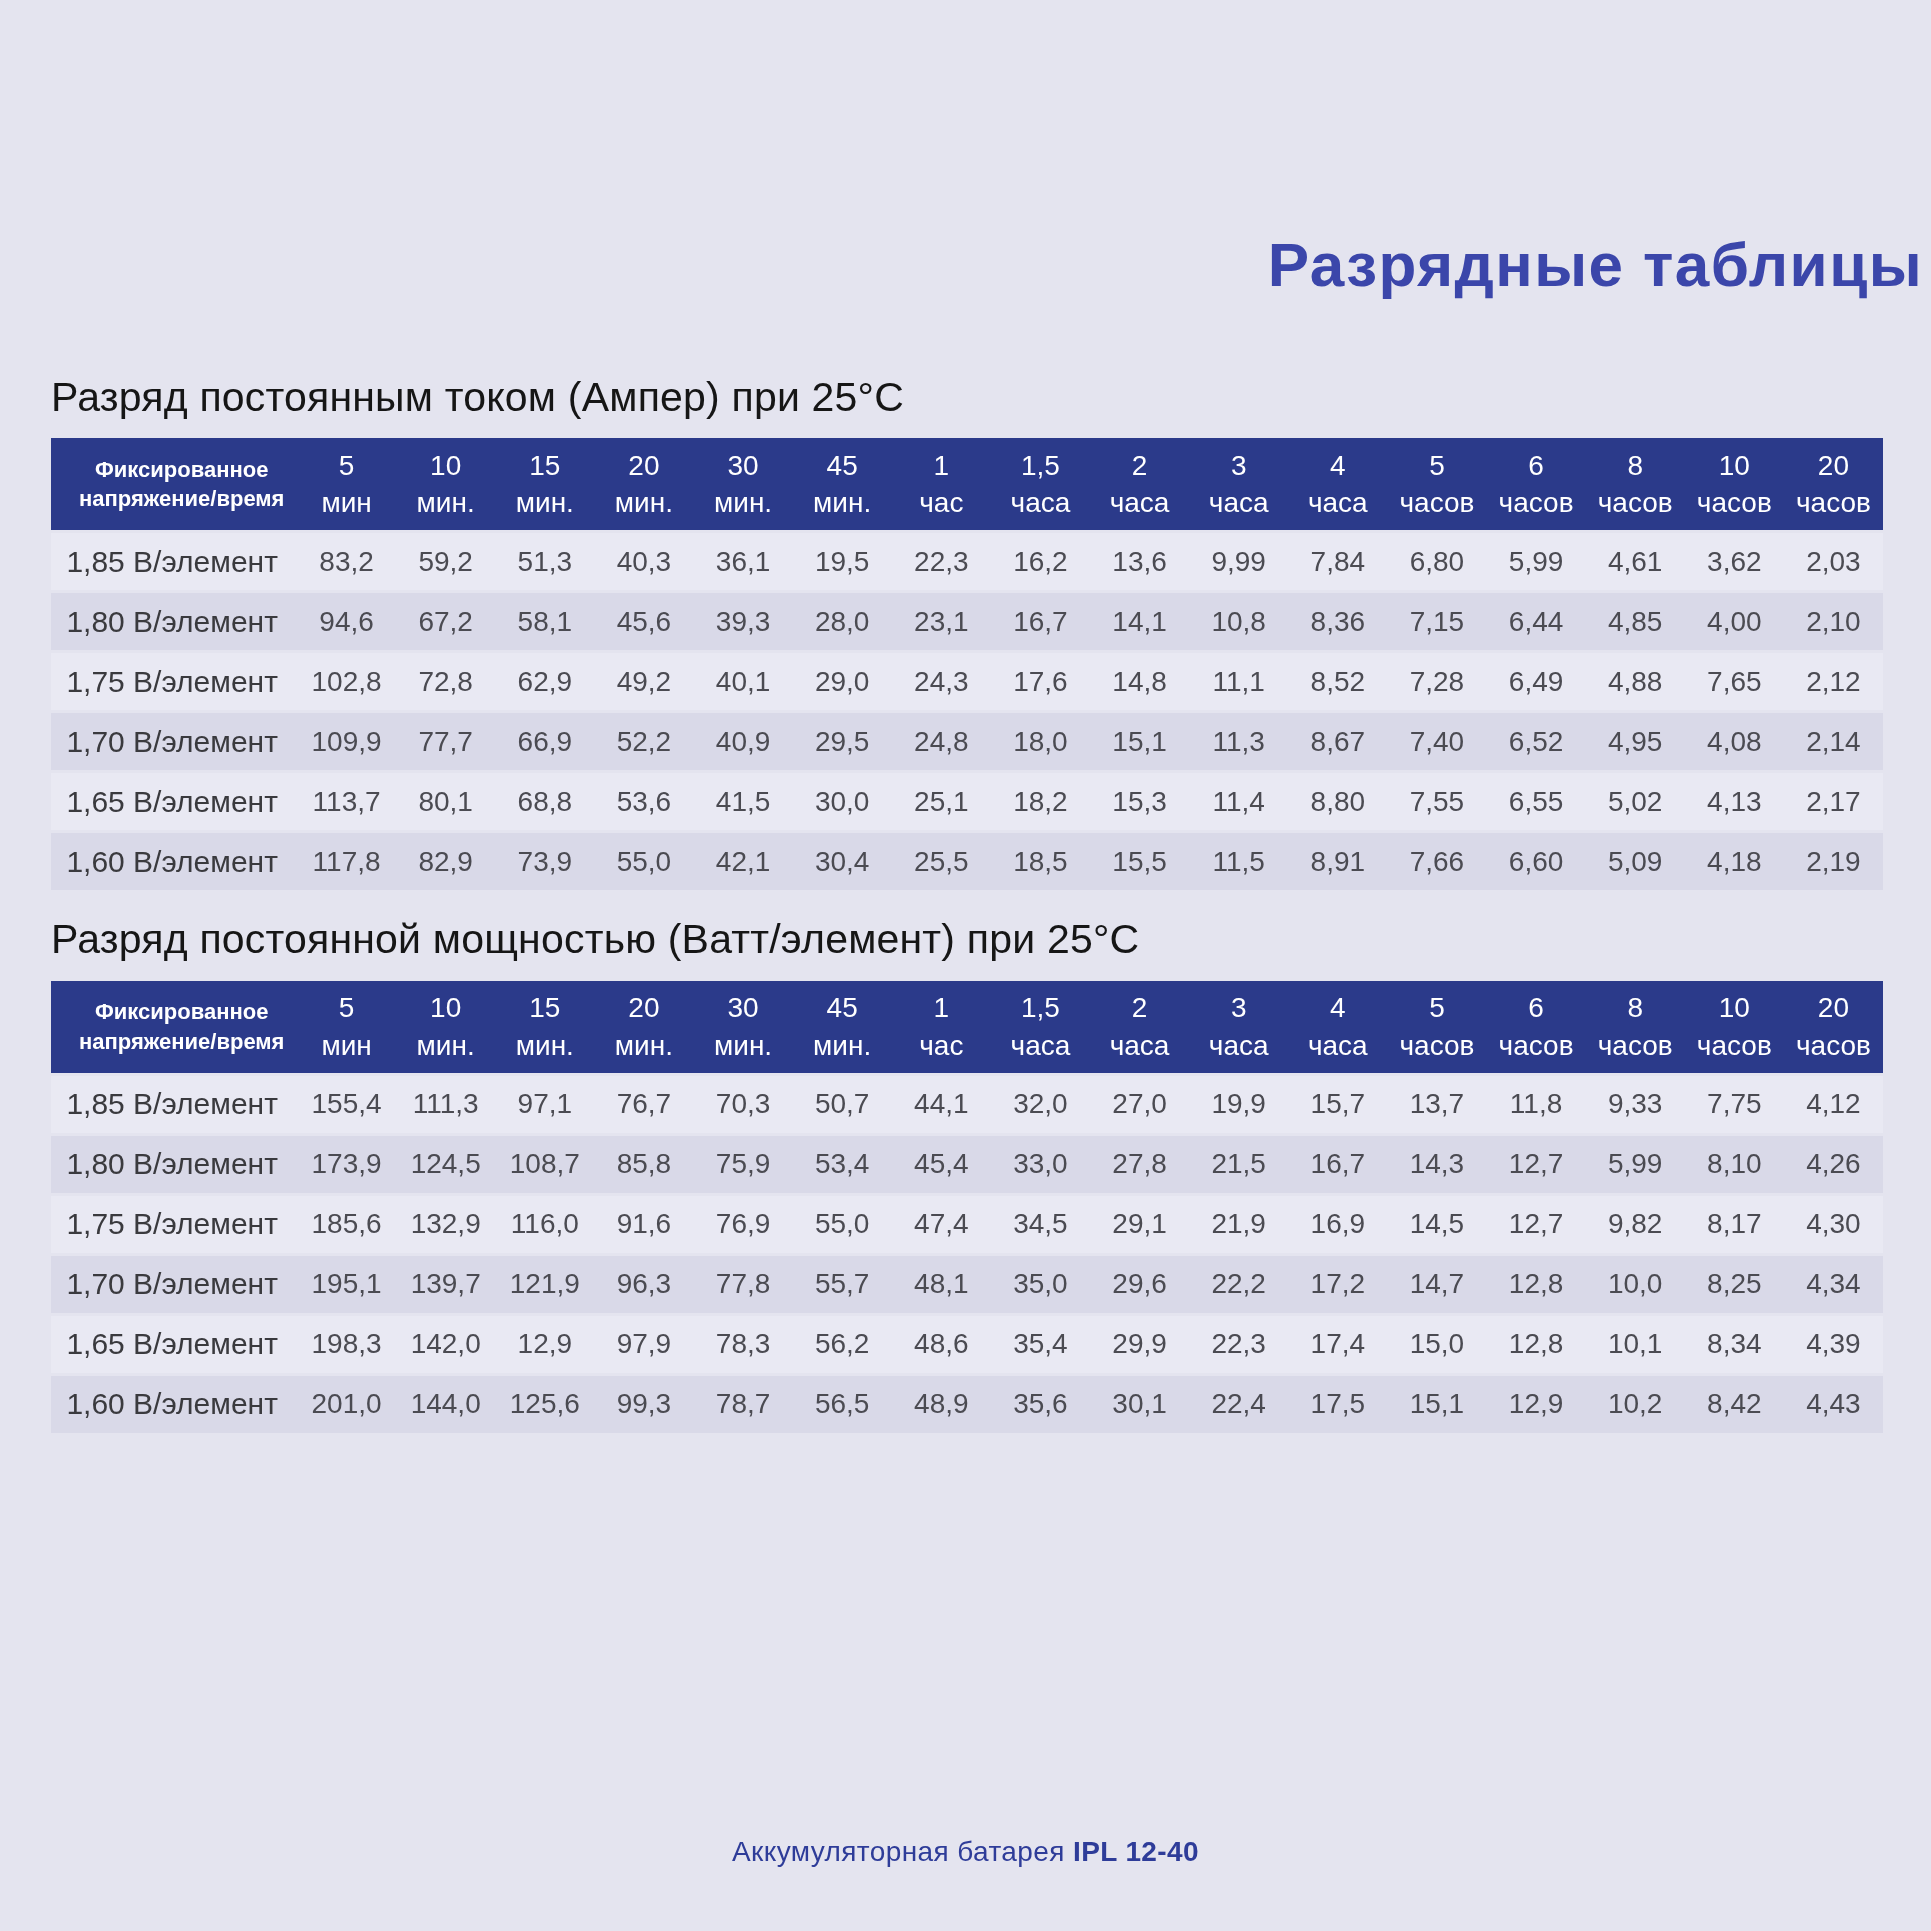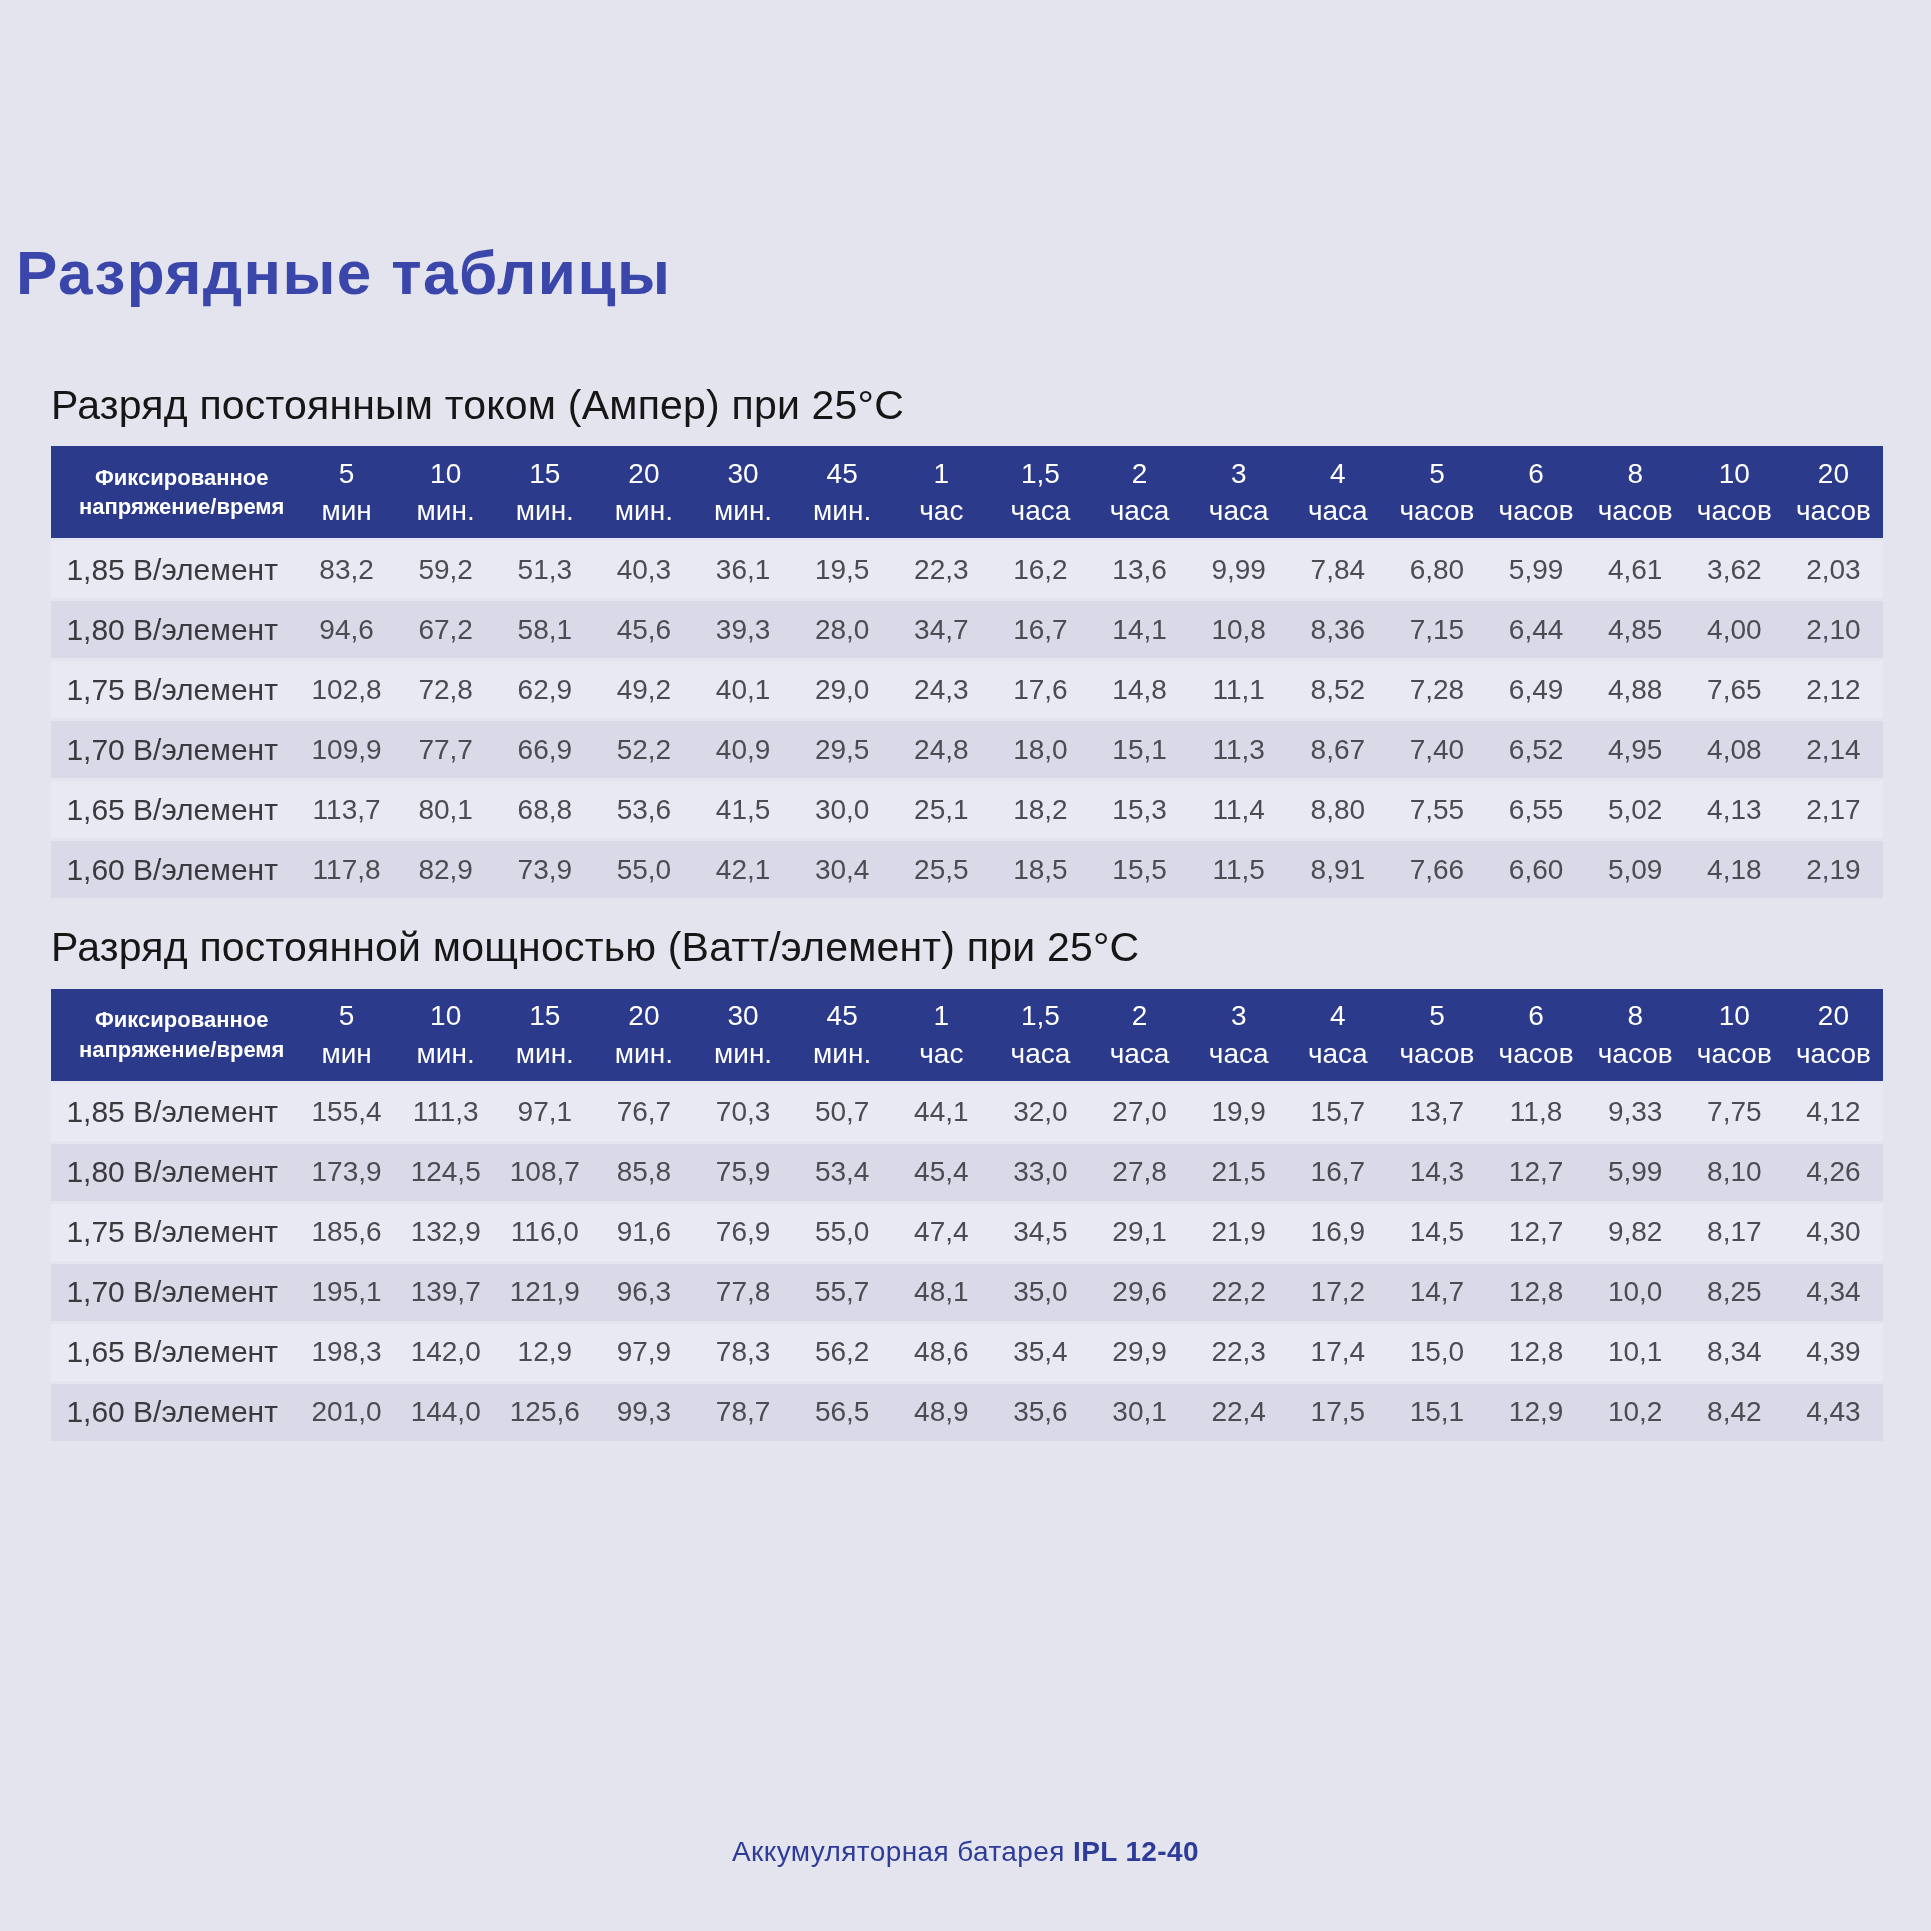--- a/index.html
+++ b/index.html
@@ -14,22 +14,22 @@
     --row-dark:#d9d9e8;
   }
   *{box-sizing:border-box;}
   html,body{margin:0;padding:0;}
   body{
     width:1931px;height:1931px;overflow:hidden;position:relative;
     background:var(--bg);
     font-family:"Liberation Sans",sans-serif;
   }
   .page-title{
-    margin:16px;padding-top:226px;
-    text-align:left;
+    margin:8px;padding-top:226px;
+    text-align:right;
     font-size:62px;line-height:1;font-weight:600;
     letter-spacing:1.4px;
     color:var(--title-blue);
   }
   .section-heading{
     margin:81px 0 17.4px 51px;
     font-size:41px;line-height:1;font-weight:400;
     color:var(--heading-ink);
     letter-spacing:0.2px;
   }
@@ -171,21 +171,21 @@
             <td>2,03</td>
           </tr>
           <tr>
             <th class="label-col">1,80 В/элемент</th>
             <td>94,6</td>
             <td>67,2</td>
             <td>58,1</td>
             <td>45,6</td>
             <td>39,3</td>
             <td>28,0</td>
-            <td>34,7</td>
+            <td>23,1</td>
             <td>16,7</td>
             <td>14,1</td>
             <td>10,8</td>
             <td>8,36</td>
             <td>7,15</td>
             <td>6,44</td>
             <td>4,85</td>
             <td>4,00</td>
             <td>2,10</td>
           </tr>

